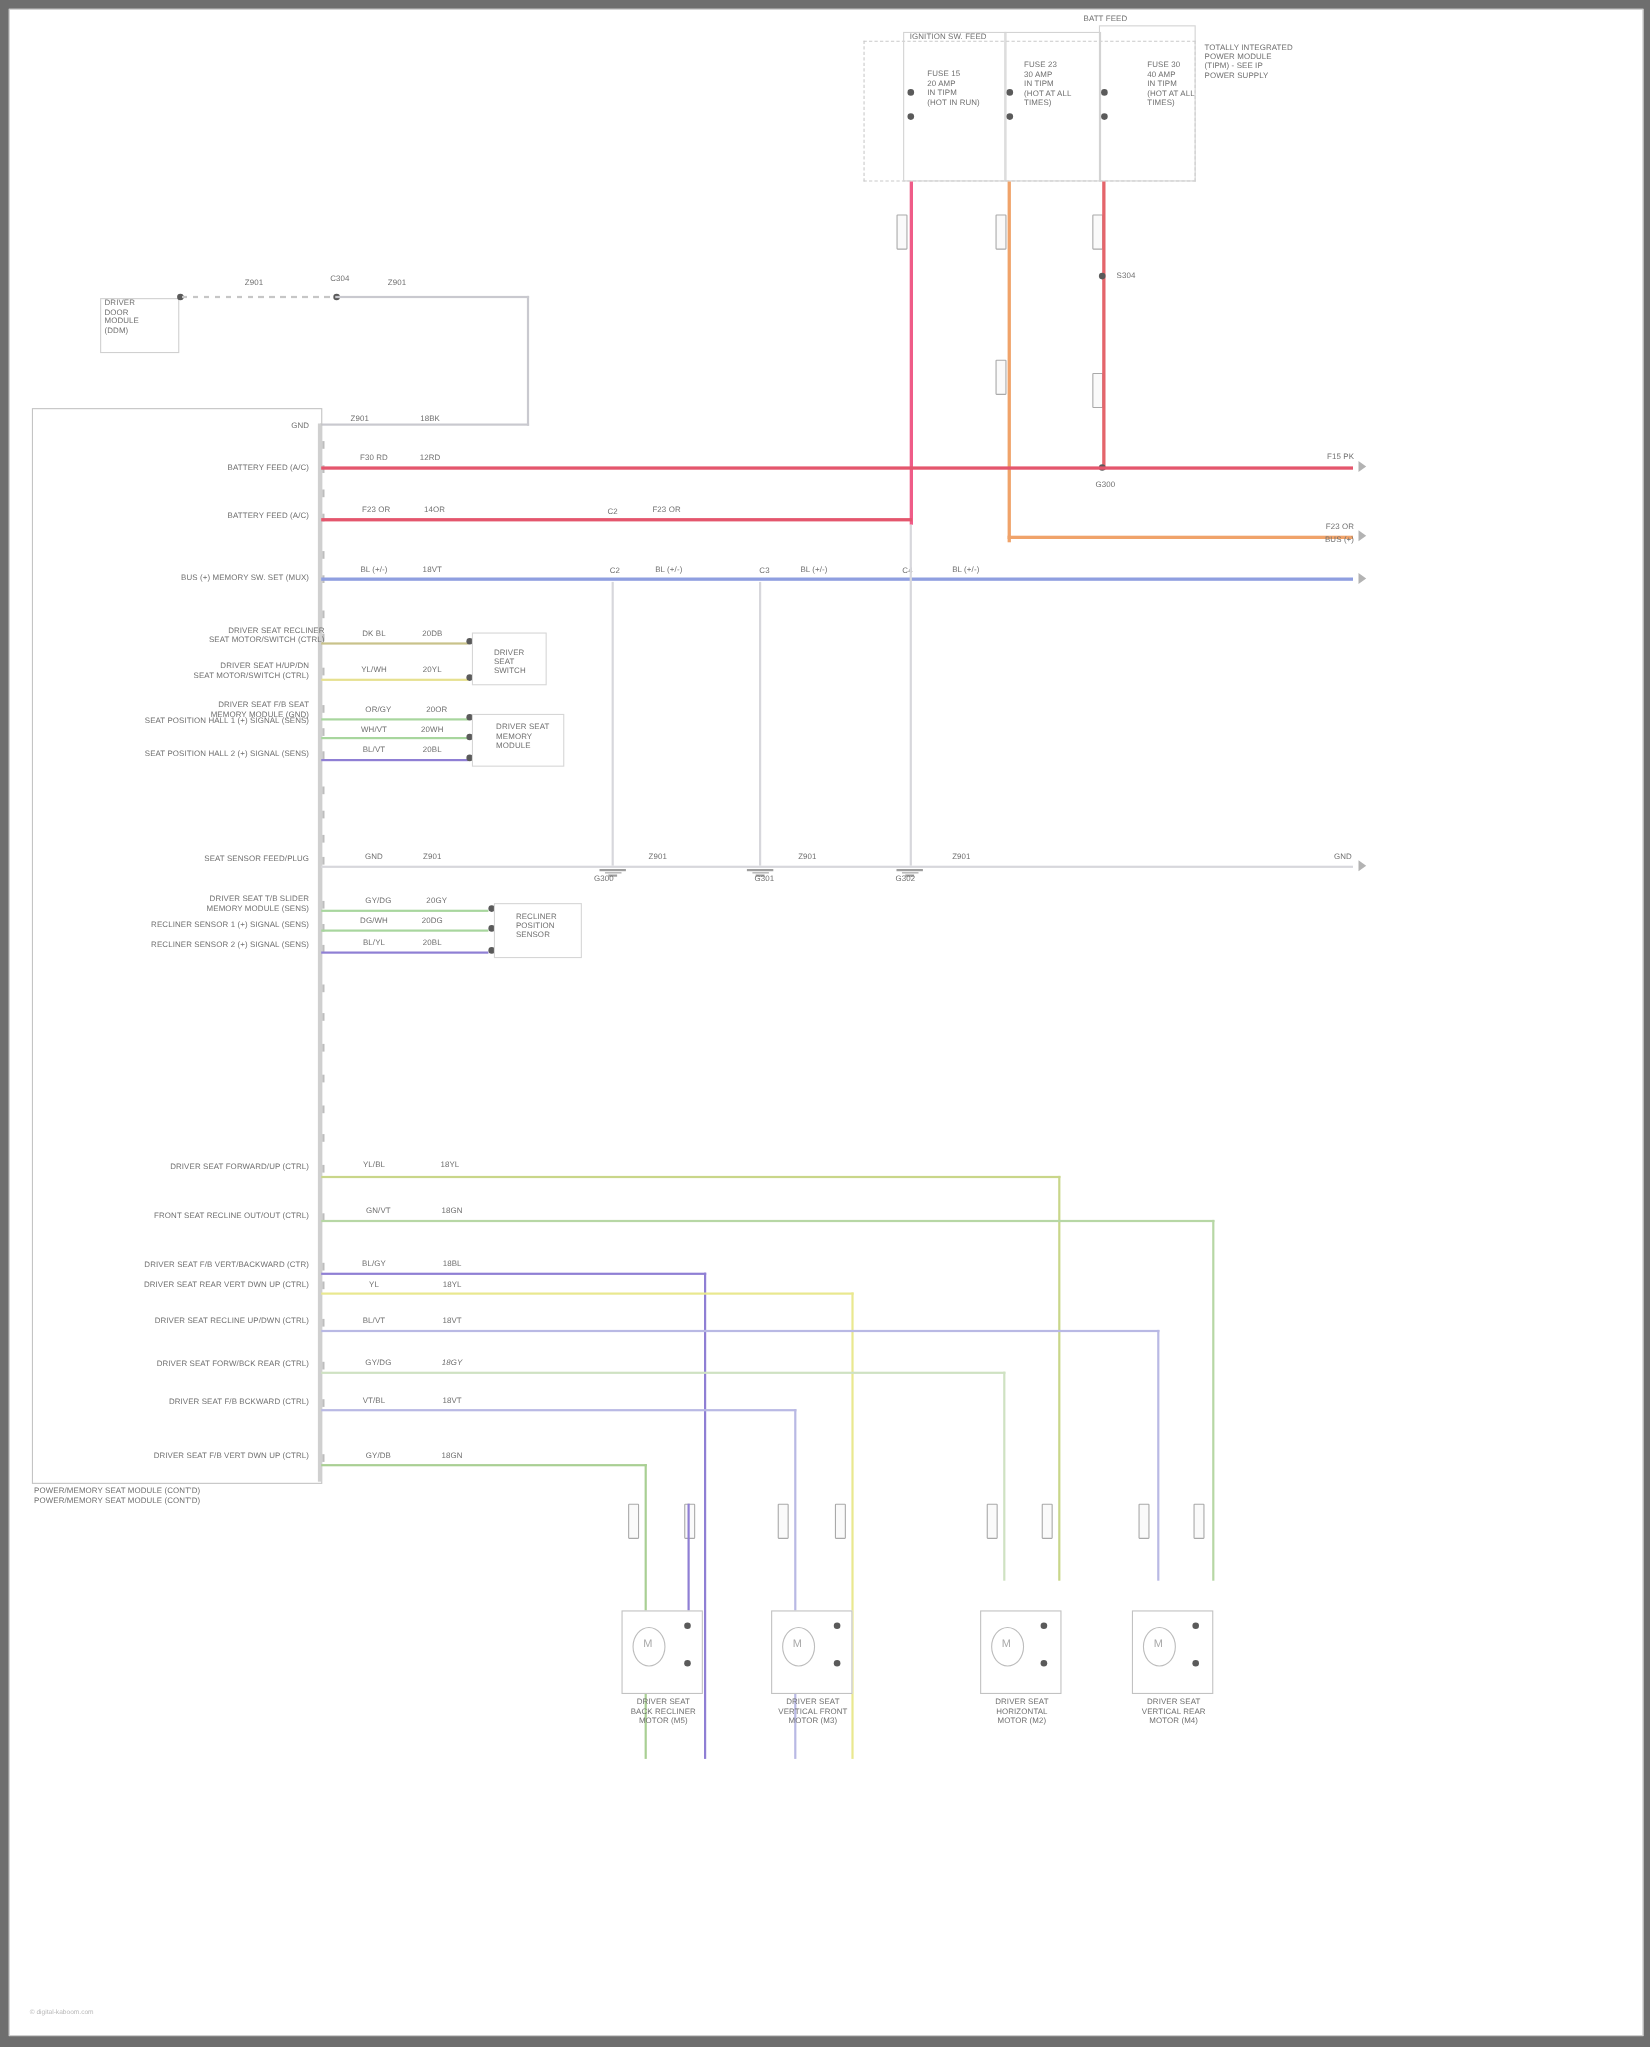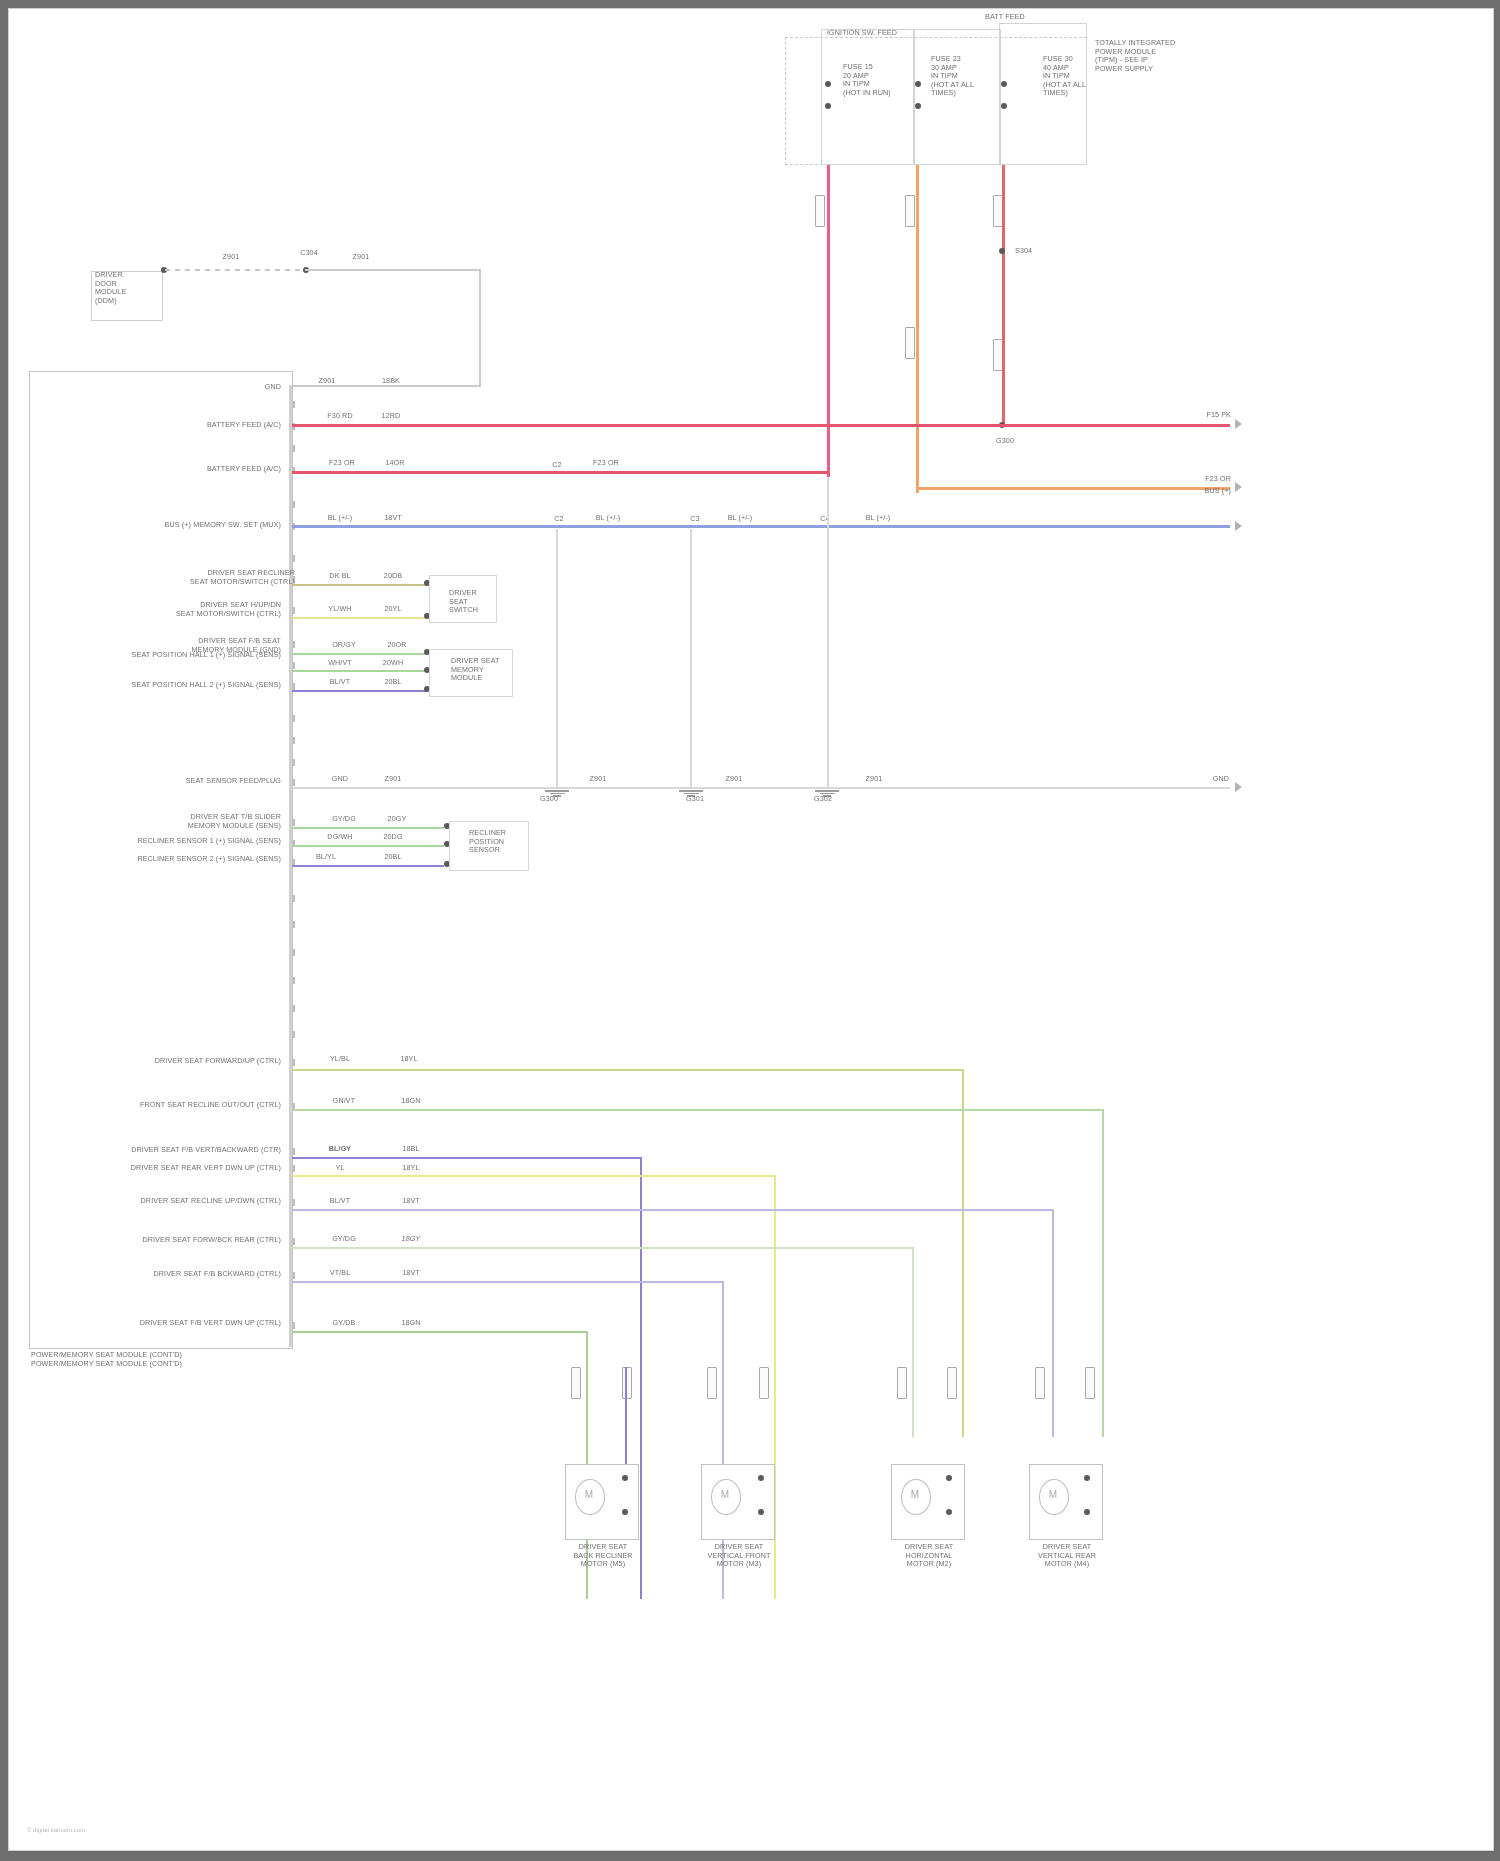--- a/index.html
+++ b/index.html
@@ -251,21 +251,21 @@
     <div class="dot" style="left:435px;top:814px;"></div>
 
     <div class="lbl r" style="left:58px;top:828px;width:214px;">RECLINER SENSOR 1 (+) SIGNAL (SENS)</div>
     <div class="wire h" style="left:283px;top:836px;width:152px;background:#a8d69e;height:2.4px;"></div>
     <div class="lbl c" style="left:306px;top:824px;width:50px;">DG/WH</div>
     <div class="lbl c" style="left:364px;top:824px;width:40px;">20DG</div>
     <div class="dot" style="left:435px;top:832px;"></div>
 
     <div class="lbl r" style="left:58px;top:846px;width:214px;">RECLINER SENSOR 2 (+) SIGNAL (SENS)</div>
     <div class="wire h" style="left:283px;top:856px;width:152px;background:#8f7fd4;height:2.4px;"></div>
-    <div class="lbl c" style="left:292px;top:844px;width:50px;">BL/YL</div>
+    <div class="lbl c" style="left:306px;top:844px;width:50px;">BL/YL</div>
     <div class="lbl c" style="left:364px;top:844px;width:40px;">20BL</div>
     <div class="dot" style="left:435px;top:852px;"></div>
     <div class="box" style="left:440px;top:812px;width:78px;height:48px;border-color:#d6d6d6;"></div>
     <div class="lbl" style="left:460px;top:820px;width:62px;">RECLINER
 POSITION
 SENSOR</div>
 
     <div class="lbl r" style="left:58px;top:1048px;width:214px;">DRIVER SEAT FORWARD/UP (CTRL)</div>
     <div class="wire h" style="left:283px;top:1060px;width:672px;background:#c9d68a;height:2.4px;"></div>
     <div class="wire v" style="left:953px;top:1060px;height:368px;background:#c9d68a;width:2.4px;"></div>
@@ -274,21 +274,21 @@
 
     <div class="lbl r" style="left:58px;top:1092px;width:214px;">FRONT SEAT RECLINE OUT/OUT (CTRL)</div>
     <div class="wire h" style="left:283px;top:1100px;width:812px;background:#b7d7a5;height:2.4px;"></div>
     <div class="wire v" style="left:1093px;top:1100px;height:328px;background:#b7d7a5;width:2.4px;"></div>
     <div class="lbl c" style="left:310px;top:1088px;width:50px;">GN/VT</div>
     <div class="lbl c" style="left:382px;top:1088px;width:40px;">18GN</div>
 
     <div class="lbl r" style="left:40px;top:1137px;width:232px;">DRIVER SEAT F/B VERT/BACKWARD (CTR)</div>
     <div class="wire h" style="left:283px;top:1148px;width:350px;background:#8f7fd4;height:2.4px;"></div>
     <div class="wire v" style="left:631px;top:1148px;height:442px;background:#8f7fd4;width:2.4px;"></div>
-    <div class="lbl c" style="left:306px;top:1136px;width:50px;font-weight:bold;">BL/GY</div>
+    <div class="lbl c" style="left:306px;top:1136px;width:50px;">BL/GY</div>
     <div class="lbl c" style="left:382px;top:1136px;width:40px;">18BL</div>
 
     <div class="lbl r" style="left:40px;top:1155px;width:232px;">DRIVER SEAT REAR VERT DWN UP (CTRL)</div>
     <div class="wire h" style="left:283px;top:1166px;width:484px;background:#e9e88f;height:2.4px;"></div>
     <div class="wire v" style="left:765px;top:1166px;height:424px;background:#e9e88f;width:2.4px;"></div>
     <div class="lbl c" style="left:306px;top:1155px;width:50px;">YL</div>
     <div class="lbl c" style="left:382px;top:1155px;width:40px;">18YL</div>
 
     <div class="lbl r" style="left:48px;top:1188px;width:224px;">DRIVER SEAT RECLINE UP/DWN (CTRL)</div>
     <div class="wire h" style="left:283px;top:1200px;width:762px;background:#b9b9e4;height:2.4px;"></div>

